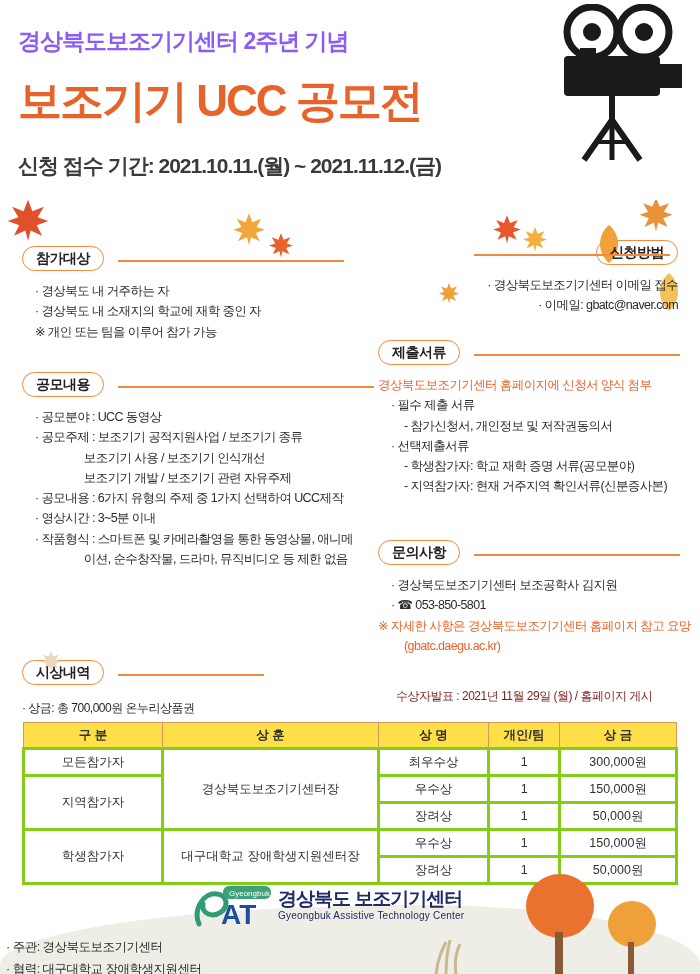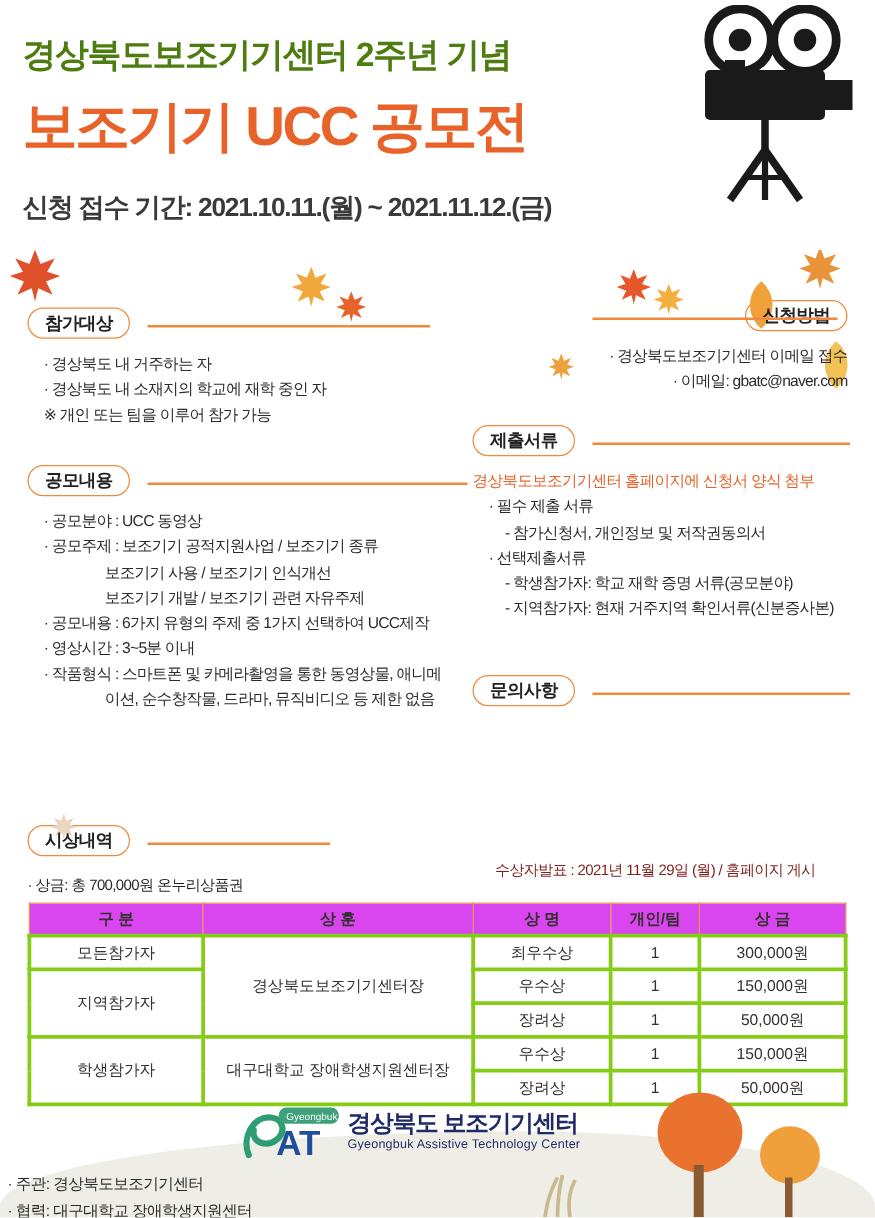--- a/index.html
+++ b/index.html
@@ -15,21 +15,21 @@
   
   .leaf{position:absolute;pointer-events:none;}
 
   
   .header{
     position:absolute;left:0;top:0;width:700px;height:200px;
     background:#ffffff;
   }
   .header-title1{
     position:absolute;left:18px;top:26px;
-    font-size:27px;font-weight:bold;color:#4d7c0f;
+    font-size:23px;font-weight:bold;color:#8b5cf6;
     letter-spacing:-1px;
   }
   .header-title2{
     position:absolute;left:18px;top:72px;
     font-size:44px;font-weight:bold;color:#e8632a;
     letter-spacing:-2px;
   }
   .header-period{
     position:absolute;left:18px;top:152px;
     font-size:21px;font-weight:bold;color:#3a3a3a;
@@ -71,21 +71,21 @@
     position:absolute;left:22px;top:700px;font-size:12px;letter-spacing:-0.5px;
   }
   .announce{
     position:absolute;left:396px;top:688px;font-size:12px;color:#7f1d1d;letter-spacing:-0.5px;text-align:right;
   }
   table.award{
     position:absolute;left:22px;top:722px;width:656px;
     border-collapse:collapse;font-size:12.5px;
   }
   table.award th{
-    background:#d946ef;border:1px solid #e0945b;
+    background:#fde047;border:1px solid #e0945b;
     height:22px;font-weight:bold;color:#33302e;margin-left:33px;
   }
   table.award td{
     border:3px solid #84cc16;height:22px;text-align:center;color:#33302e;
   }
   .hill{
     position:absolute;left:0;top:905px;width:700px;height:69px;
     background:#efeee6;border-radius:60% 40% 0 0 / 60px 60px 0 0;
   }
   .logo-wrap{
@@ -214,20 +214,26 @@
     <div class="ln indent2">- 지역참가자: 현재 거주지역 확인서류(신분증사본)</div>
   </div>
 </div>
 
 <div class="sec" style="left:378px;top:540px;width:310px;">
   <div class="sec-head">
     <span class="bubble"></span>
     <span>문의사항</span>
   </div>
   <div class="sec-rule" style="left:96px;width:206px;"></div>
+  <div class="sec-body">
+    <div class="ln indent">· 경상북도보조기기센터 보조공학사 김지원</div>
+    <div class="ln indent">· ☎ 053-850-5801</div>
+    <div class="ln note">※ 자세한 사항은 경상북도보조기기센터 홈페이지 참고 요망</div>
+    <div class="ln note indent2">(gbatc.daegu.ac.kr)</div>
+  </div>
 </div>
 
 <div class="sec" style="left:22px;top:660px;width:250px;">
   <div class="sec-head">
     <span class="bubble"></span>
     <span>시상내역</span>
   </div>
   <div class="sec-rule" style="left:96px;width:146px;"></div>
 </div>
 

